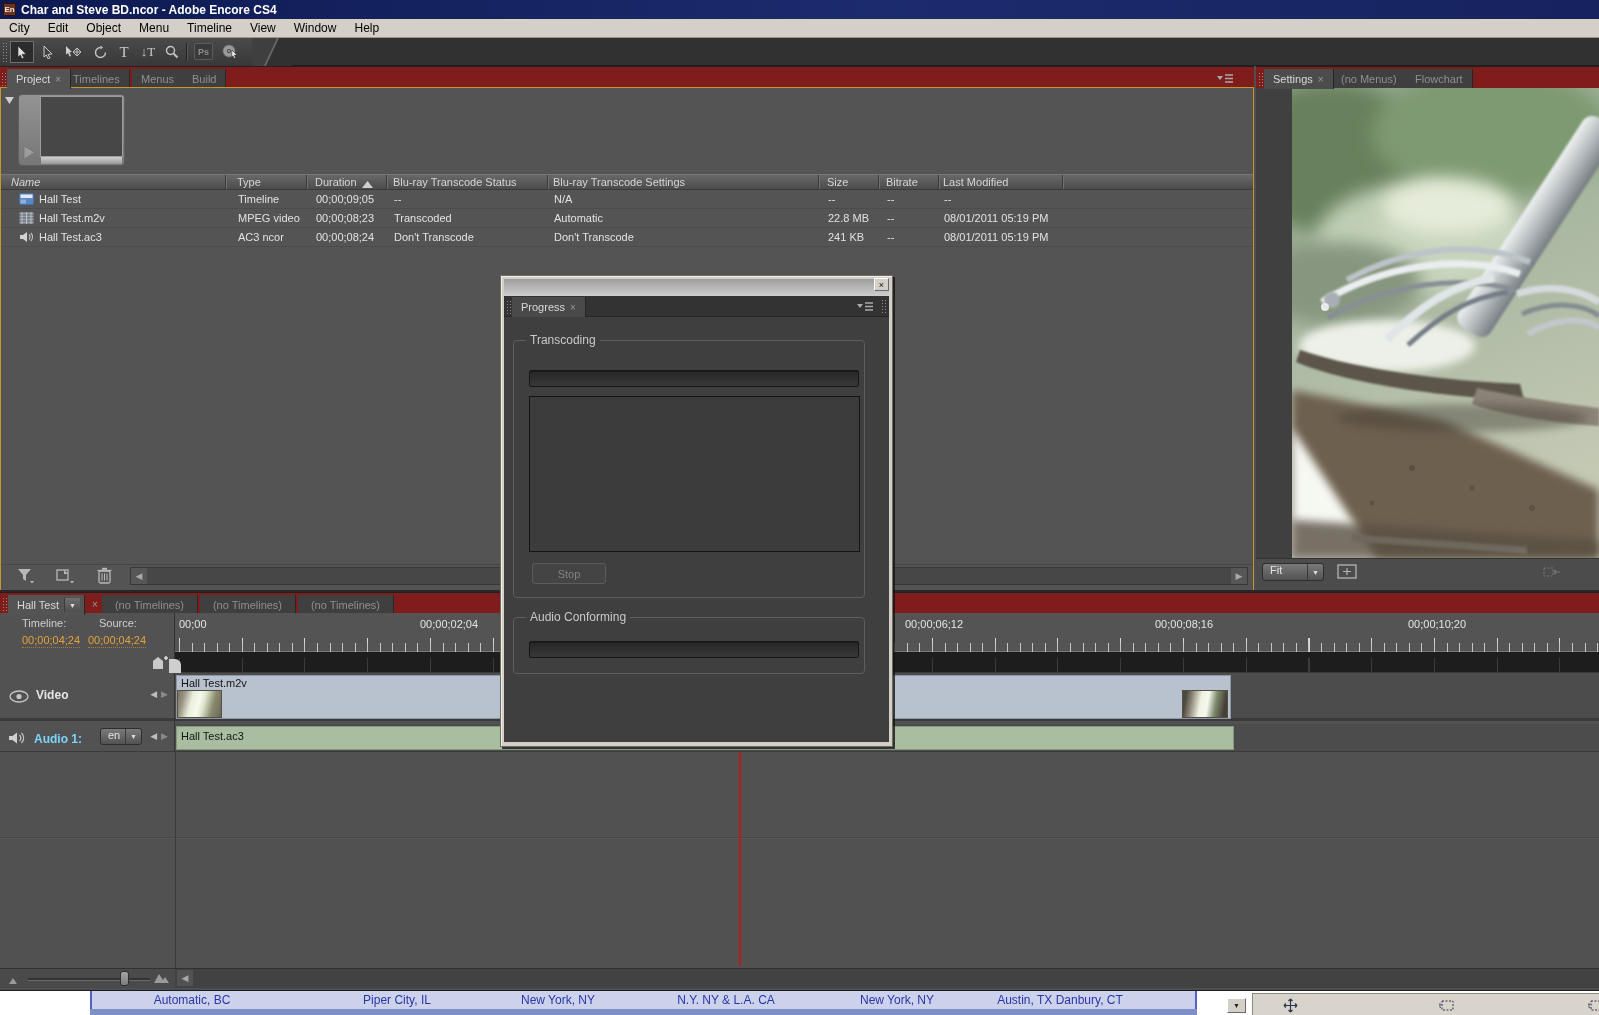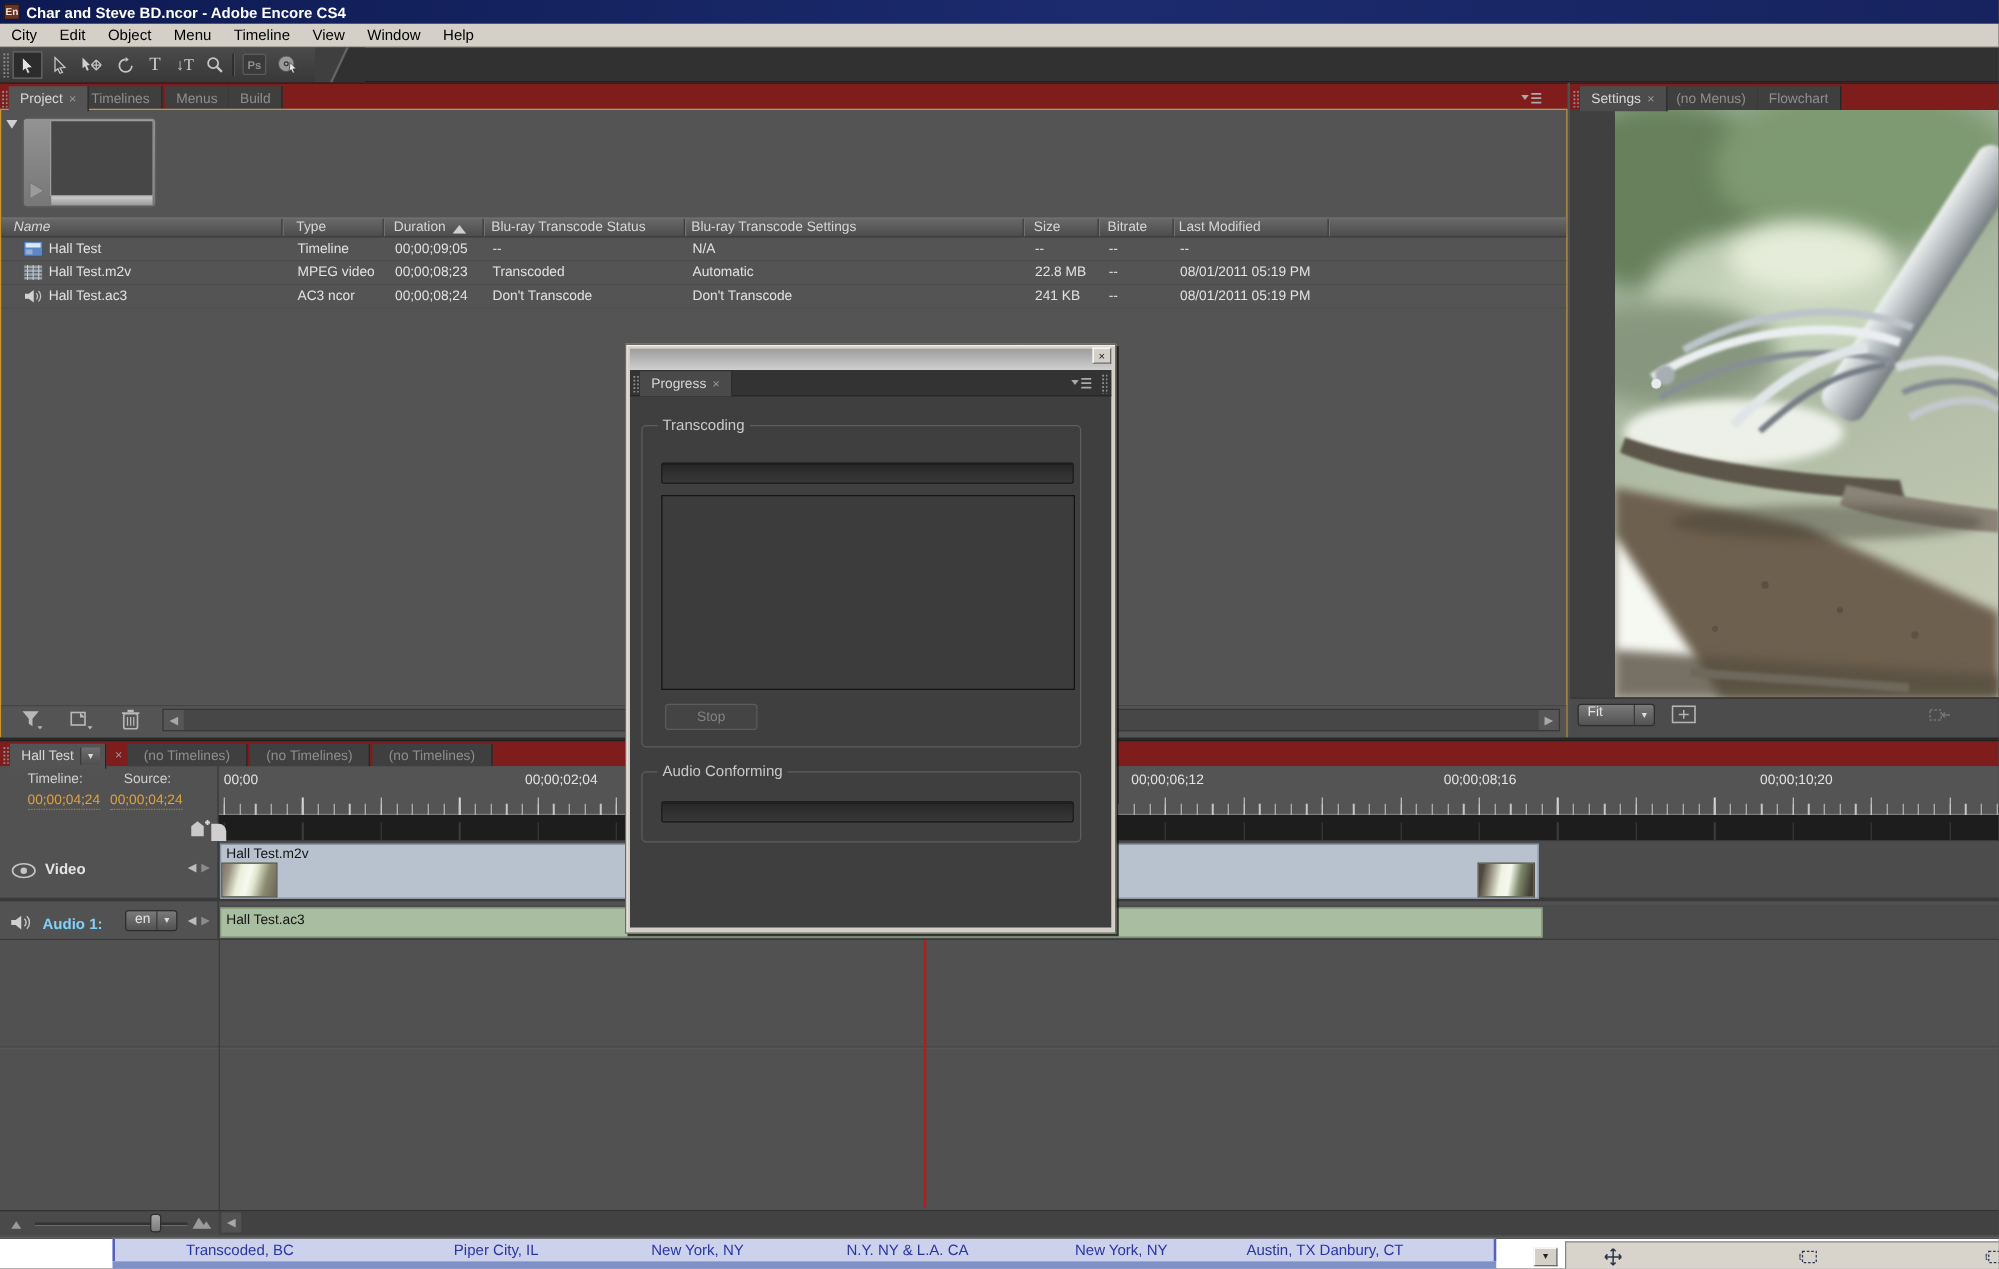--- a/index.html
+++ b/index.html
@@ -545,21 +545,21 @@
   <div class="abs" style="left:153px;top:971px;">
     <svg width="18" height="13" viewBox="0 0 18 13">
         <path d="M1,12 L6,3 L10,9 L12,6 L16,12 Z" fill="#9a9a9a"></path>
       </svg>
   </div>
   <div class="abs" id="tl-hscroll"></div>
   <div class="scroll-arrow" style="left:177px;top:970px;background:#525252;">◀</div>
 
   <div class="abs" id="bg-doc">
     <div id="bg-cells">
-      <span class="city" style="left:100px;">Transcoded, BC</span>
+      <span class="city" style="left:100px;">Automatic, BC</span>
       <span class="city" style="left:305px;">Piper City, IL</span>
       <span class="city" style="left:466px;">New York, NY</span>
       <span class="city" style="left:634px;">N.Y. NY &amp; L.A. CA</span>
       <span class="city" style="left:805px;">New York, NY</span>
       <span class="city" style="left:968px;">Austin, TX Danbury, CT</span>
     </div>
     <div id="bg-band"></div>
     <div id="bg-scroll-btn">▼</div>
     <div id="bg-right-toolbar">
       <span class="abs" style="left:30px;top:4px;">

